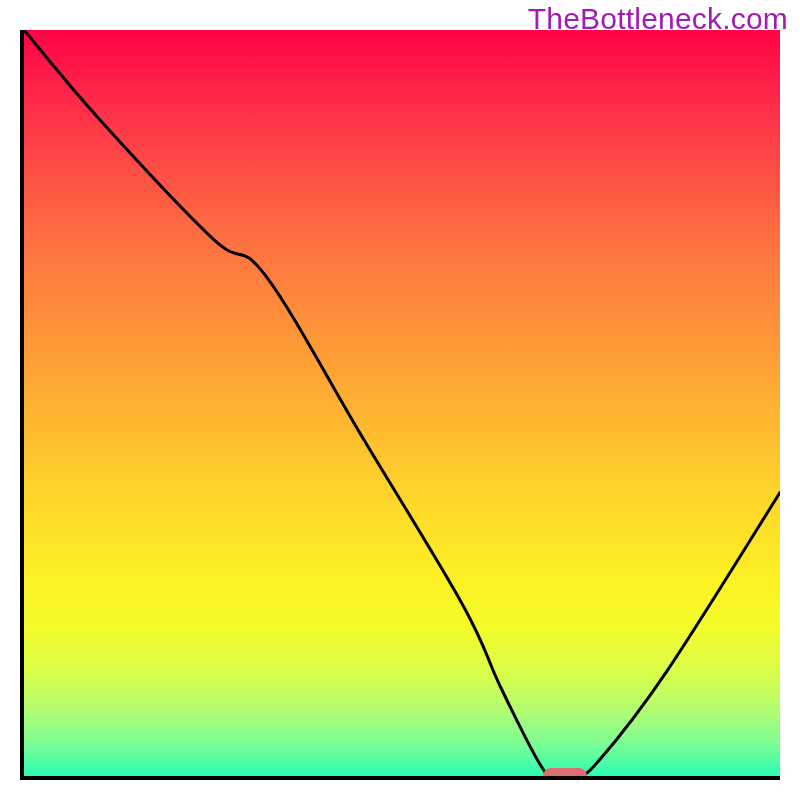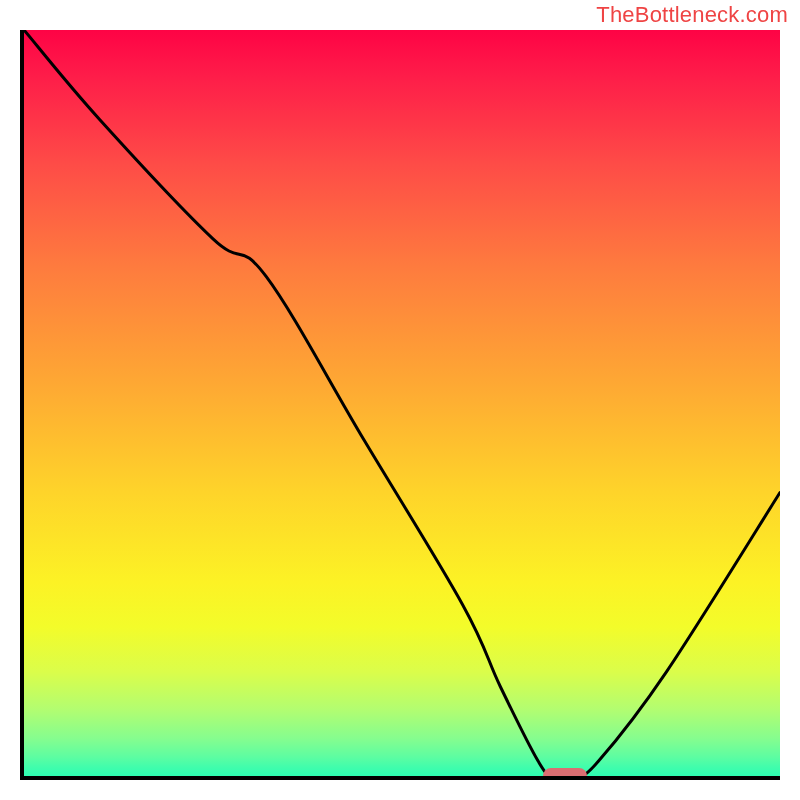--- a/index.html
+++ b/index.html
@@ -13,23 +13,23 @@
   }
   .chart-wrap {
     position: relative;
     width: 800px;
     height: 800px;
   }
   .watermark {
     position: absolute;
     top: 2px;
     right: 12px;
-    font-size: 22px;
+    font-size: 30px;
     font-weight: 400;
-    color: #ef4444;
+    color: #a21caf;
     font-family: Arial, Helvetica, sans-serif;
     letter-spacing: 0.2px;
     z-index: 5;
   }
   .plot-area {
     position: absolute;
     left: 20px;
     top: 30px;
     width: 760px;
     height: 750px;

